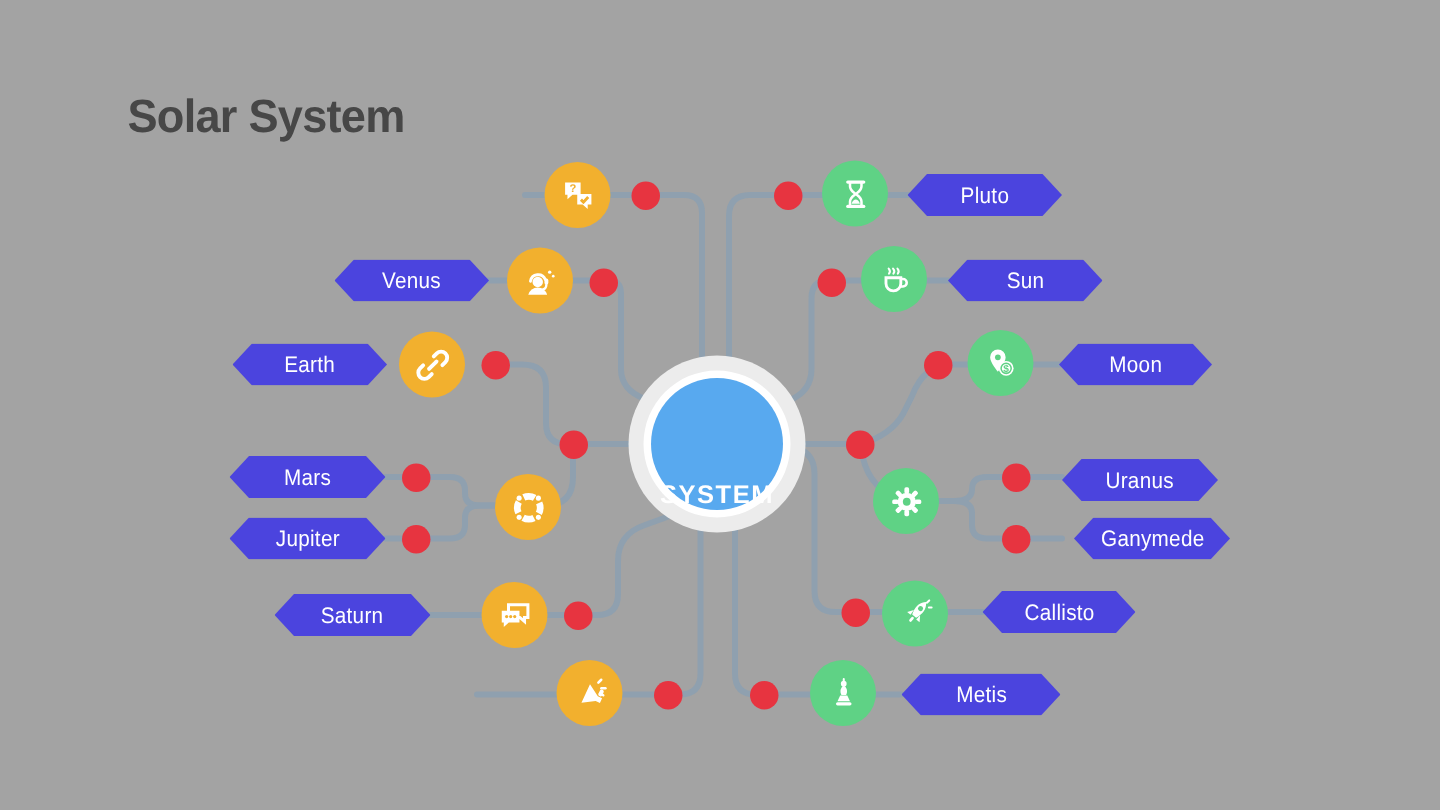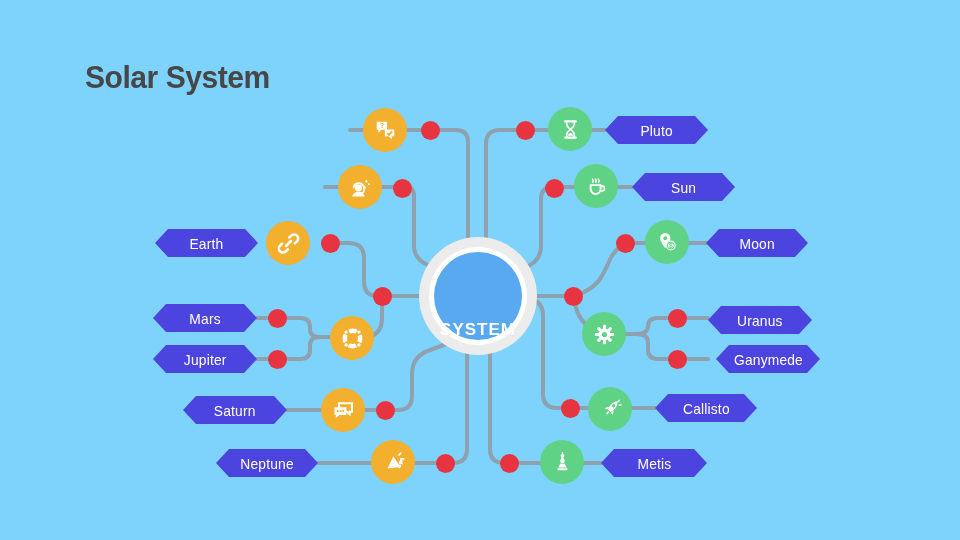--- a/index.html
+++ b/index.html
@@ -1,16 +1,16 @@
 <!DOCTYPE html>
 <html><head>
 <meta charset="utf-8">
 <style>
   html,body{margin:0;padding:0;background:#fff;}
-  .stage{position:relative;width:960px;height:540px;background:#7dd3fc;overflow:hidden;
+  .stage{position:relative;width:960px;height:540px;background:#a3a3a3;overflow:hidden;
          font-family:"Liberation Sans",sans-serif;}
   .title{position:absolute;left:85px;top:60px;margin:0;font-size:31px;font-weight:700;
          color:#474747;letter-spacing:-0.5px;transform:scaleX(0.97);transform-origin:left;}
   svg.wires{position:absolute;left:0;top:0;z-index:1;}
   .wires path{stroke:#8FA0AF;stroke-width:4;fill:none;stroke-linecap:round;}
   .center{position:absolute;left:434px;top:252px;width:88px;height:88px;border-radius:50%;
           background:#58A9EF;box-shadow:0 0 0 5px #ffffff,0 0 0 15px #ECECEC;z-index:2;
           display:flex;align-items:flex-end;justify-content:center;}
   .center span{color:#fff;font-size:17px;font-weight:700;letter-spacing:1px;}
   .dot{position:absolute;width:19px;height:19px;border-radius:50%;background:#E73440;z-index:3;}
@@ -205,35 +205,35 @@
       <g fill="#fff">
         <rect x="11.4" y="2.6" width="1.2" height="2.4" rx="0.6"></rect>
         <circle cx="12" cy="6" r="1.7"></circle>
         <path d="M12 7c1.9 1.5 2.5 3.5 1.4 5.7h-2.8C9.5 10.5 10.1 8.5 12 7z"></path>
         <path d="M9.9 13h4.2l1.6 3.5H8.3z"></path>
         <rect x="7.4" y="17" width="9.2" height="1.9" rx="0.95"></rect>
       </g>
     </svg>
   </div>
 
+  <div class="hex" style="left:223px;top:173px;width:103px">
+    <span>Venus</span>
+    </div>
   <div class="hex" style="left:155px;top:229px;width:103px">
     <span>Earth</span>
     </div>
   <div class="hex" style="left:153px;top:345px;width:104px">
     <span>Jupiter</span>
     </div>
   <div class="hex" style="left:153px;top:304px;width:104px">
     <span>Mars</span>
     </div>
   <div class="hex" style="left:183px;top:396px;width:104px">
     <span>Saturn</span>
     </div>
-  <div class="hex" style="left:216px;top:449px;width:102px">
-    <span>Neptune</span>
-    </div>
 
   <div class="hex" style="left:605px;top:116px;width:103px">
     <span>Pluto</span>
     </div>
   <div class="hex" style="left:632px;top:173px;width:103px">
     <span>Sun</span>
     </div>
   <div class="hex" style="left:708px;top:306px;width:104px">
     <span>Uranus</span>
     </div>

